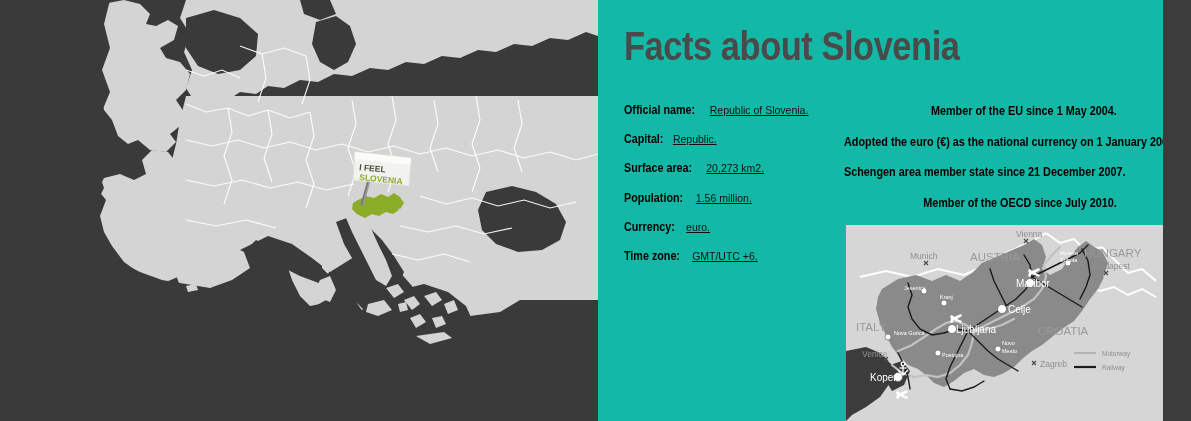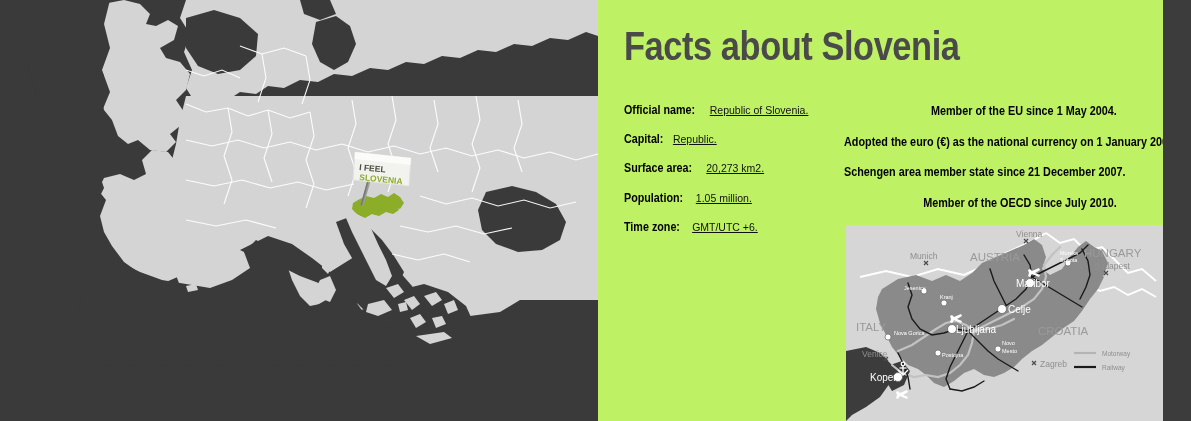--- a/index.html
+++ b/index.html
@@ -10,21 +10,21 @@
   
   .europe-map{position:absolute;left:0;top:0;width:598px;height:421px;
               background:#3a3a3a;overflow:hidden;}
   .europe-map svg{display:block;width:598px;height:421px;}
 
   
   .edge-bar{position:absolute;left:1163px;top:0;width:28px;height:421px;
             background:#3c3c3c;}
 
   
-  .content{position:absolute;left:598px;top:0;width:565px;height:421px;background:#bef264;padding-left:28px;}
+  .content{position:absolute;left:598px;top:0;width:565px;height:421px;background:#14b8a6;padding-left:28px;}
 
   .page-title{position:absolute;left:26px;top:24px;
               font-family:"Liberation Sans Narrow","Liberation Sans",sans-serif;
               font-weight:700;font-size:40px;line-height:44px;color:#4a4a4a;
               letter-spacing:-.5px;transform:scaleX(.86);transform-origin:left center;
               white-space:nowrap;}
 
   .facts-col{position:absolute;left:26px;top:104px;width:200px;}
   .fact-row{margin-bottom:16.2px;font-size:11px;line-height:13px;color:#111;white-space:nowrap;}
   .fact-label{font-weight:700;font-size:12.5px;color:#000;
@@ -169,21 +169,25 @@
       <div class="fact-row">
         <span class="fact-label">Capital:</span>
         <span class="fact-value">Republic.</span>
       </div>
       <div class="fact-row">
         <span class="fact-label">Surface area:</span>
         <span class="fact-value">20,273 km2.</span>
       </div>
       <div class="fact-row">
         <span class="fact-label">Population:</span>
-        <span class="fact-value">1.05 million.</span>
+        <span class="fact-value">1.56 million.</span>
+      </div>
+      <div class="fact-row">
+        <span class="fact-label">Currency:</span>
+        <span class="fact-value">euro.</span>
       </div>
       <div class="fact-row">
         <span class="fact-label">Time zone:</span>
         <span class="fact-value">GMT/UTC +6.</span>
       </div>
     </div>
 
     <div class="membership-col">
       <div class="member-row">Member of the EU since 1 May 2004.</div>
       <div class="member-row">Adopted the euro (€) as the national currency on 1 January 2007.</div>

